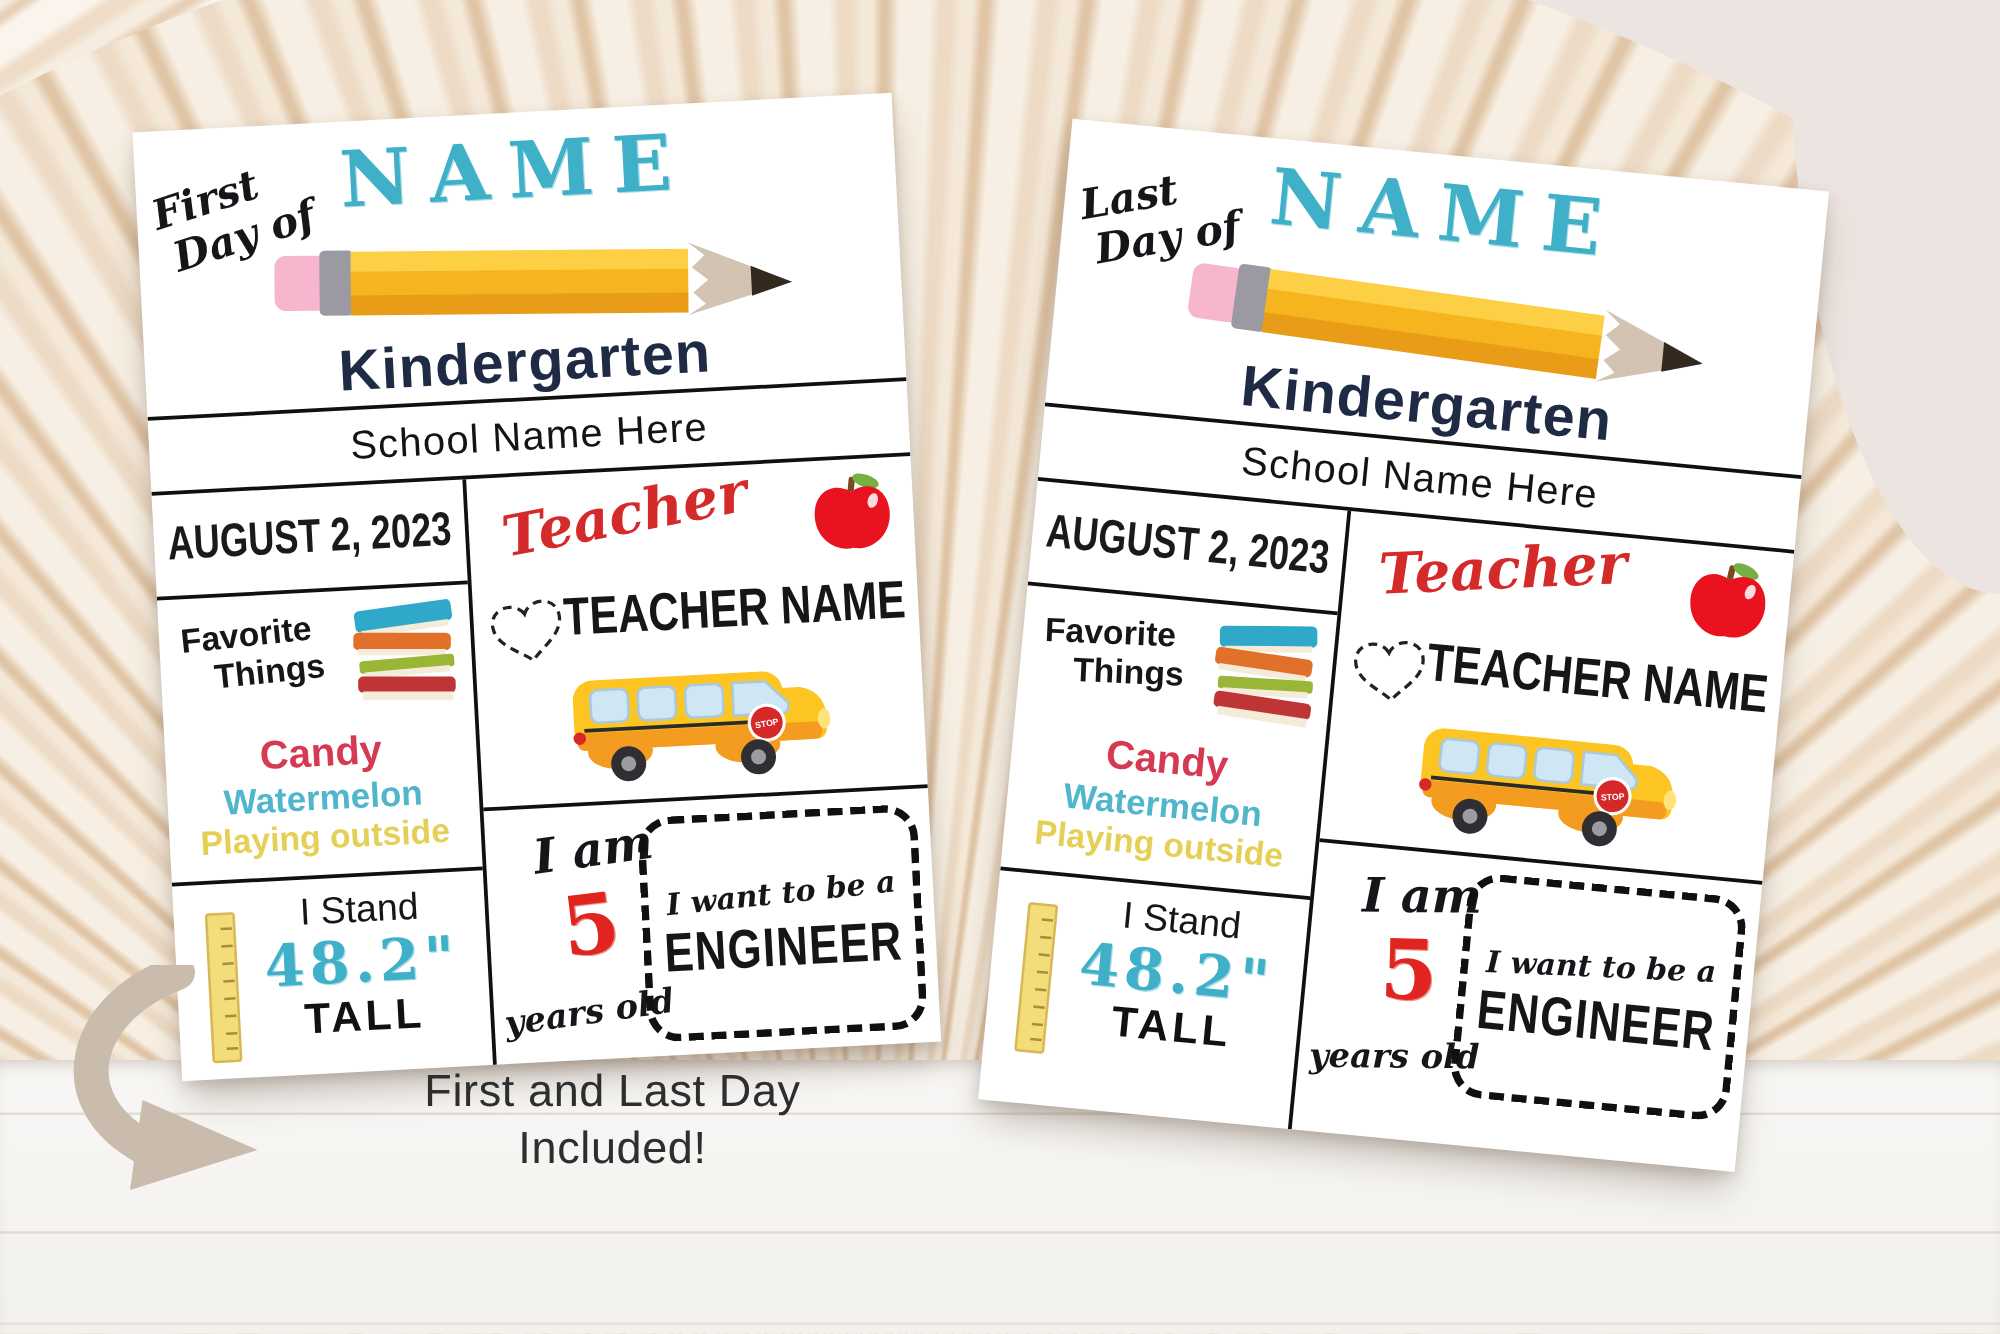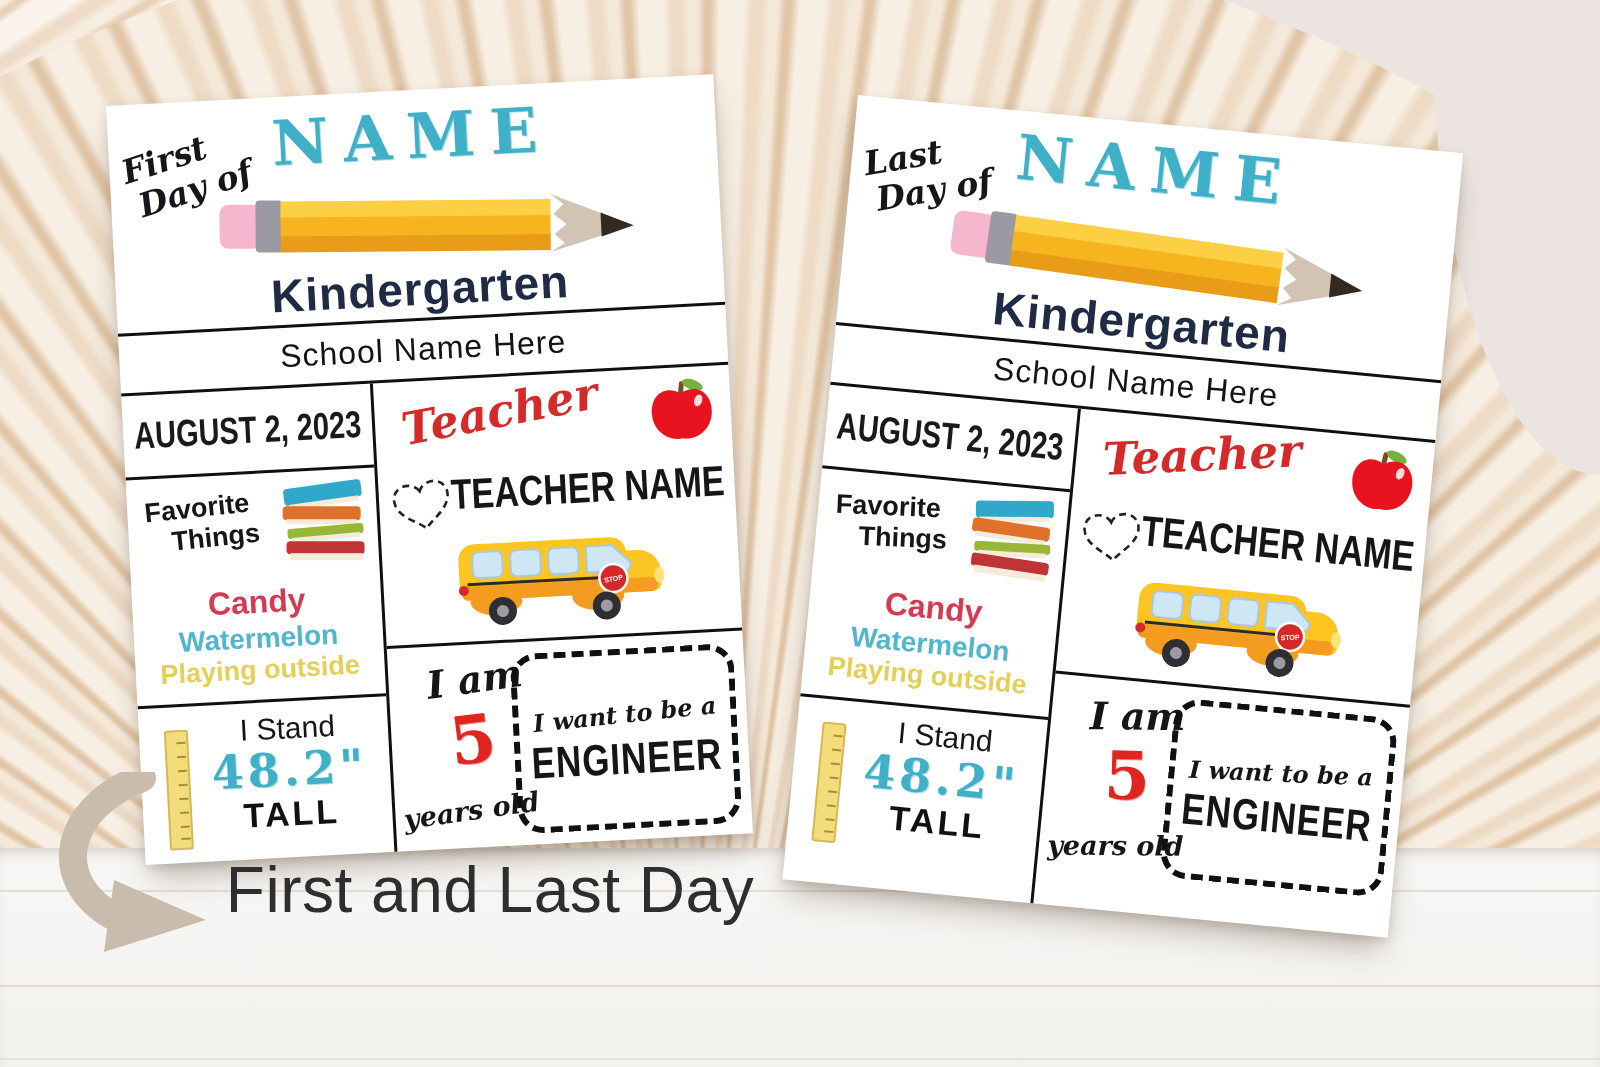--- a/index.html
+++ b/index.html
@@ -82,21 +82,21 @@
   .iam-suffix{position:absolute;left:8px;top:150px;font-family:"DejaVu Serif",serif;font-style:italic;font-weight:bold;
     font-size:27px;color:#16161a;transform:rotate(-5deg);white-space:nowrap;}
   .aspire-box{position:absolute;right:10px;top:12px;width:212px;height:168px;
     border:6px dashed #101010;border-radius:26px;display:flex;flex-direction:column;align-items:center;justify-content:center;}
   .aspire-intro{font-family:"DejaVu Serif",serif;font-style:italic;font-weight:600;font-size:24px;color:#16161a;
     transform:rotate(-3deg);white-space:nowrap;}
   .aspire-value{margin-top:10px;font-size:35px;font-weight:bold;color:#161616;transform:scaleY(1.25);letter-spacing:1px;}
 
   
   .caption{position:absolute;left:200px;top:850px;width:580px;text-align:center;
-    font-size:64px;font-weight:300;color:#2e2e2e;line-height:1.26;letter-spacing:.5px;}
+    font-size:36px;font-weight:300;color:#2e2e2e;line-height:1.26;letter-spacing:.5px;}
   .arrow{position:absolute;left:30px;top:772px;}
 </style>
 </head>
 <body>
 
 <div class="scene">
 
   <div class="fan fan-left"></div>
   <div class="fan fan-main"></div>
   <div class="wall-patch"></div>
@@ -355,15 +355,16 @@
       </div>
     </div>
   </div>
 
   <svg class="arrow" width="200" height="190" viewBox="0 0 200 190">
     <path d="M112 6 C 36 34, 16 108, 86 146" fill="none" stroke="#c9bcad" stroke-width="28" stroke-linecap="round"></path>
     <polygon points="84,108 176,148 74,180" fill="#c9bcad"></polygon>
   </svg>
   <div class="caption">
     <div>First and Last Day</div>
+    <div>Included!</div>
   </div>
 
 </div>
 
 </body></html>

